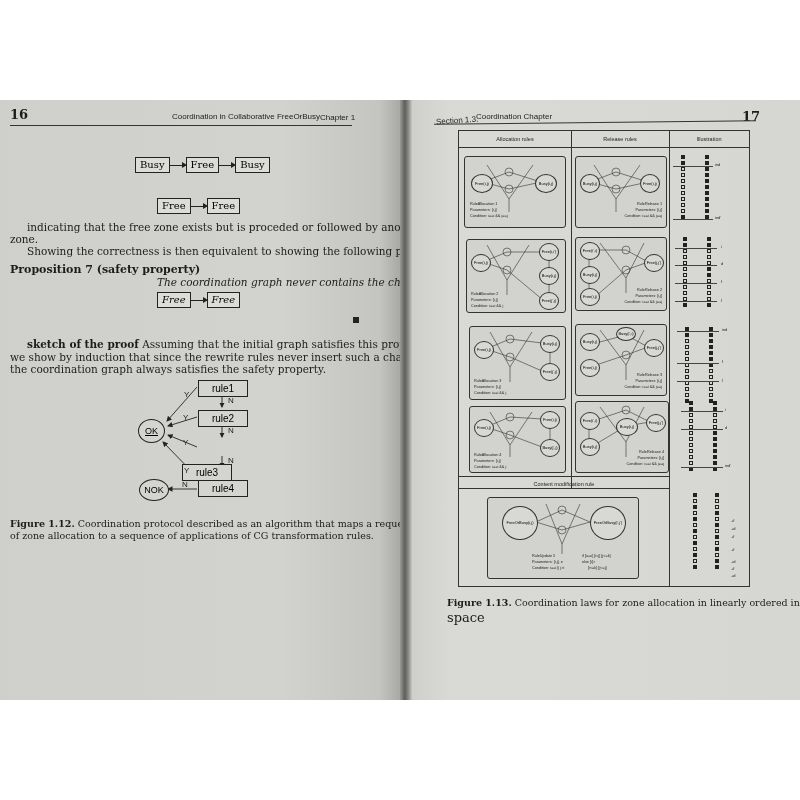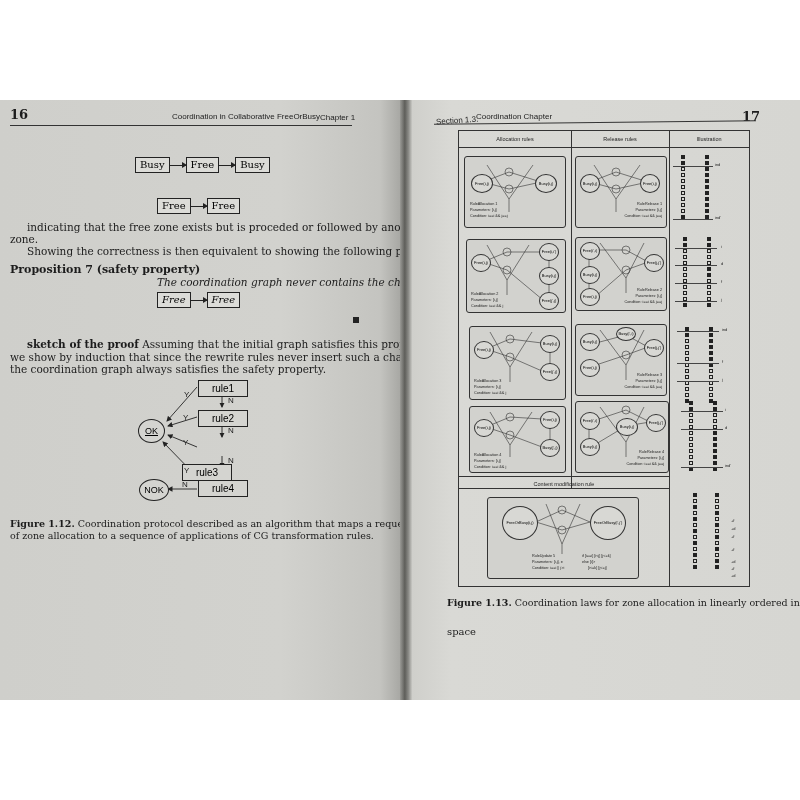--- a/index.html
+++ b/index.html
@@ -515,14 +515,14 @@
       <div class="ill-lbl" style="left:272px;top:395px;">+d</div>
       <div class="ill-lbl" style="left:272px;top:403px;">+f</div>
       <div class="ill-lbl" style="left:272px;top:416px;">+f</div>
       <div class="ill-lbl" style="left:272px;top:428px;">+d</div>
       <div class="ill-lbl" style="left:272px;top:435px;">+f</div>
       <div class="ill-lbl" style="left:272px;top:442px;">+d</div>
     </div>
   </div>
 
   <div class="t body" style="left:447px;top:497px;font-size:9.5px;"><span class="bold">Figure 1.13.</span><span> Coordination laws for zone allocation in linearly ordered information</span></div>
-  <div class="t body" style="left:447px;top:510px;font-size:10px;margin-top:16px;">space</div>
+  <div class="t body" style="left:447px;top:510px;font-size:13px;">space</div>
 </div>
 
 </body></html>

